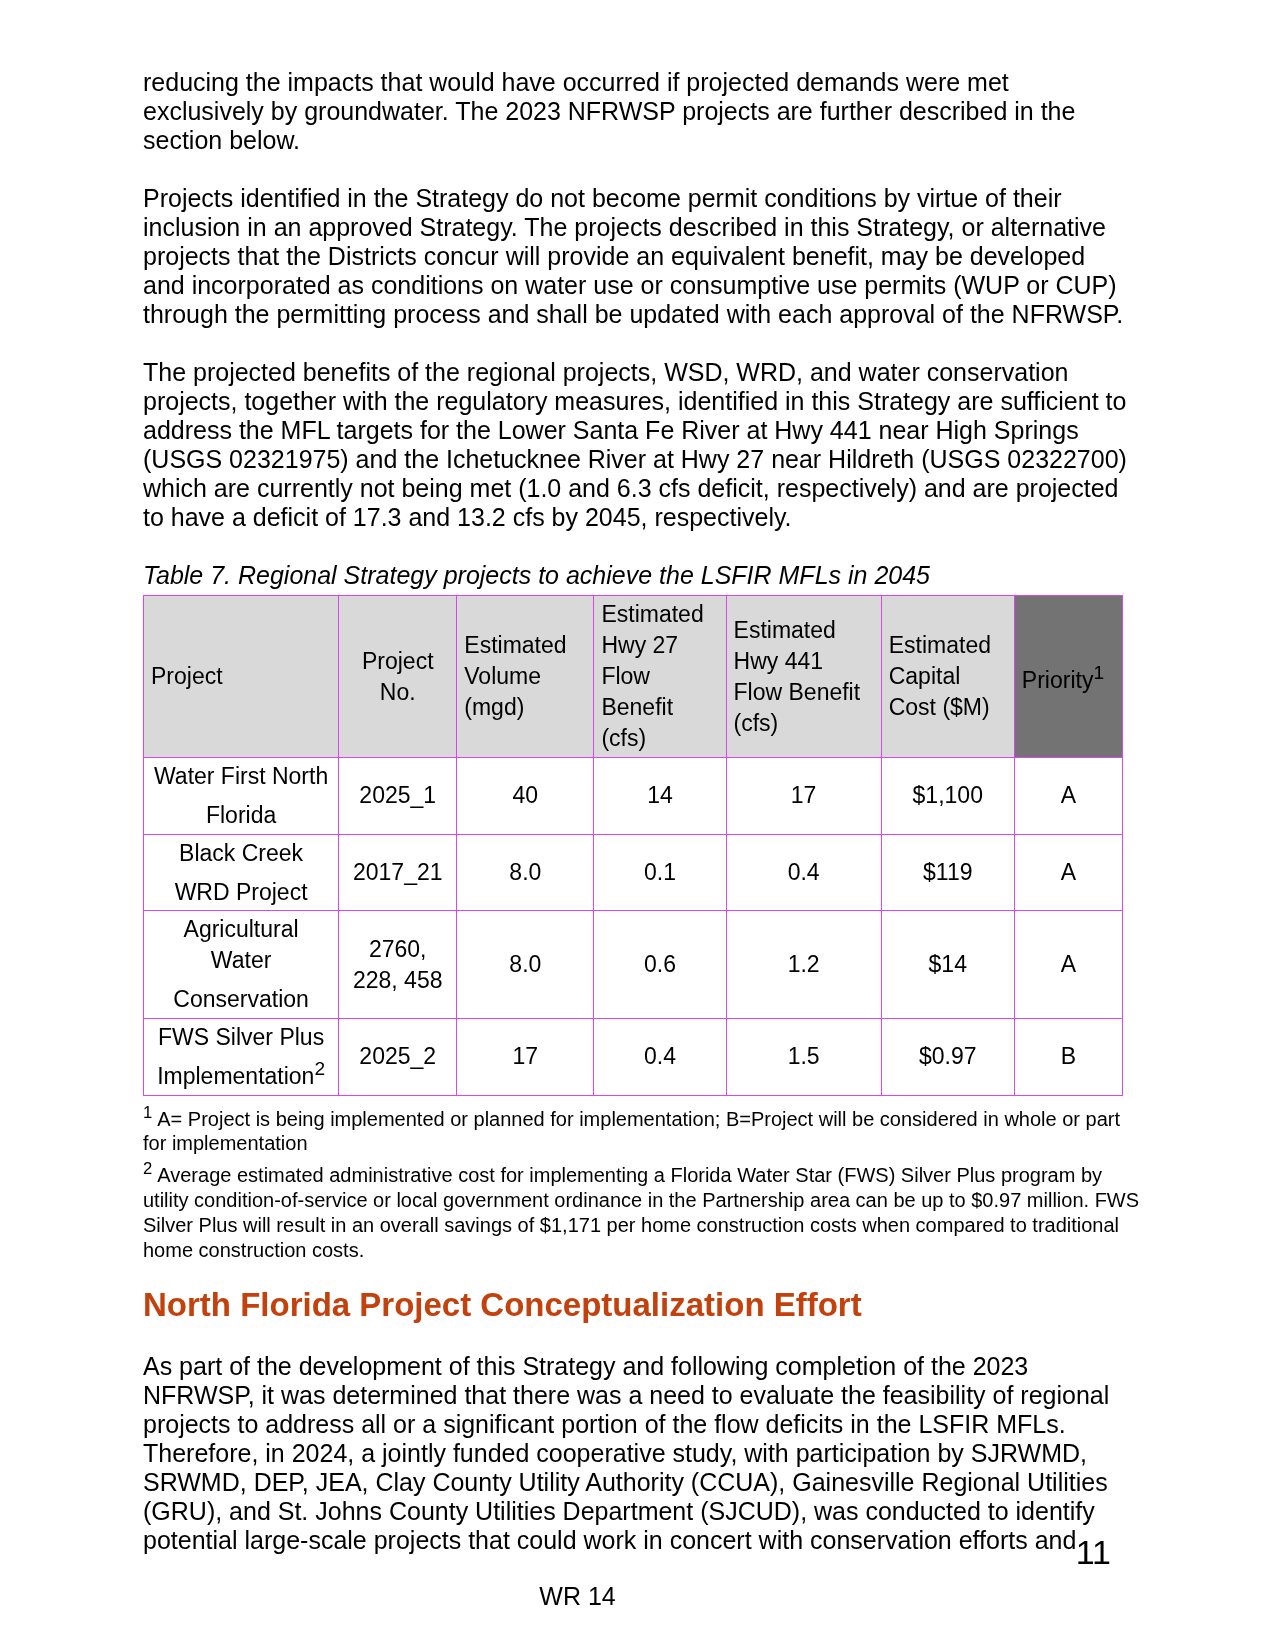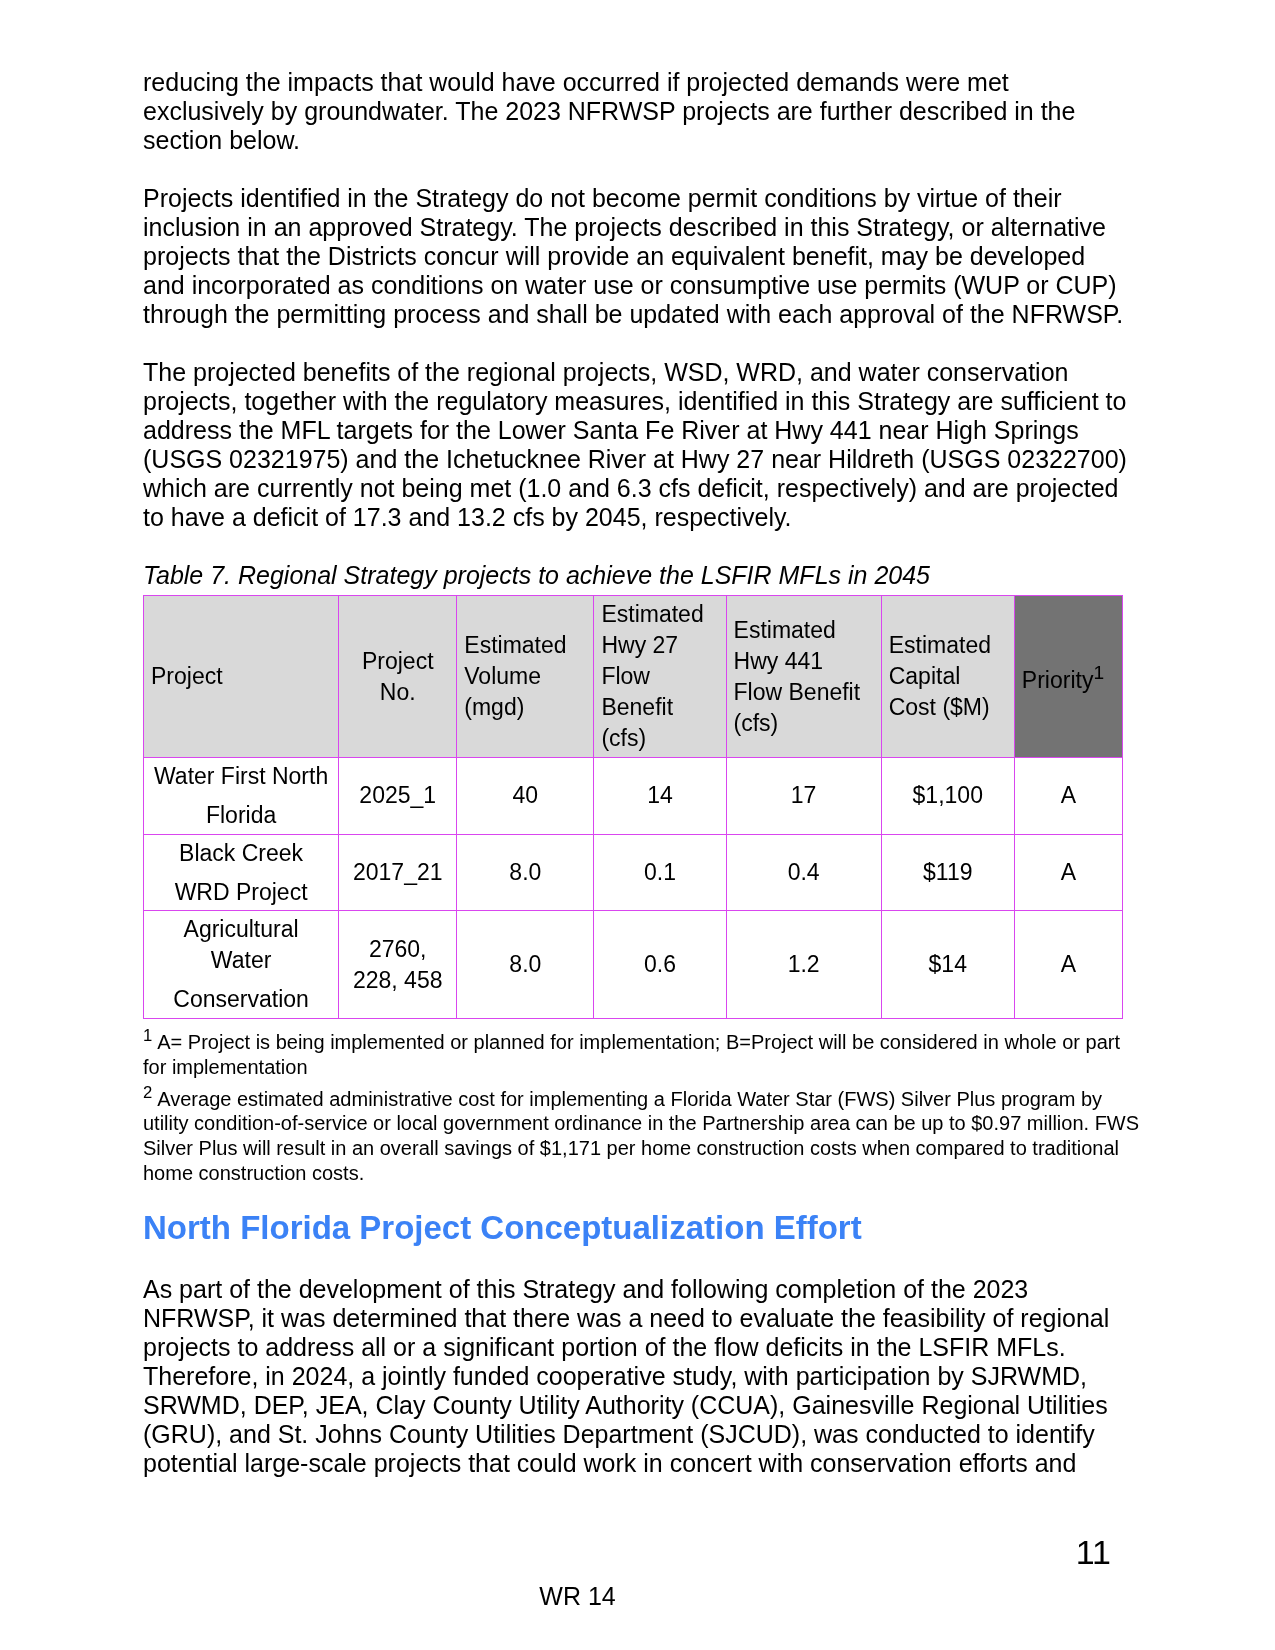--- a/index.html
+++ b/index.html
@@ -155,29 +155,39 @@
 Water
 Conservation</span><sup></sup></td>
           <td class="no-cell">2760,
 228, 458</td>
           <td>8.0</td>
           <td>0.6</td>
           <td>1.2</td>
           <td>$14</td>
           <td>A</td>
         </tr>
+        <tr>
+          <td class="project-cell"><span>FWS Silver Plus
+Implementation</span><sup>2</sup></td>
+          <td class="no-cell">2025_2</td>
+          <td>17</td>
+          <td>0.4</td>
+          <td>1.5</td>
+          <td>$0.97</td>
+          <td>B</td>
+        </tr>
       </tbody>
     </table>
 
     <div class="footnotes">
       <div class="footnote"><sup>1</sup><span>A= Project is being implemented or planned for implementation; B=Project will be considered in whole or part for implementation</span></div>
       <div class="footnote"><sup>2</sup><span>Average estimated administrative cost for implementing a Florida Water Star (FWS) Silver Plus program by utility condition-of-service or local government ordinance in the Partnership area can be up to $0.97 million. FWS Silver Plus will result in an overall savings of $1,171 per home construction costs when compared to traditional home construction costs.</span></div>
     </div>
 
-    <h1 class="section-heading" style="color: #3b82f6;">North Florida Project Conceptualization Effort</h1>
+    <h1 class="section-heading" style="color: #c2410c;">North Florida Project Conceptualization Effort</h1>
 
     <p class="body-text">As part of the development of this Strategy and following completion of the 2023 NFRWSP, it was determined that there was a need to evaluate the feasibility of regional projects to address all or a significant portion of the flow deficits in the LSFIR MFLs. Therefore, in 2024, a jointly funded cooperative study, with participation by SJRWMD, SRWMD, DEP, JEA, Clay County Utility Authority (CCUA), Gainesville Regional Utilities (GRU), and St. Johns County Utilities Department (SJCUD), was conducted to identify potential large-scale projects that could work in concert with conservation efforts and</p>
 
   </div>
 
   <div class="page-number">11</div>
   <div class="doc-footer">WR 14</div>
 </div>
 
 </body></html>

